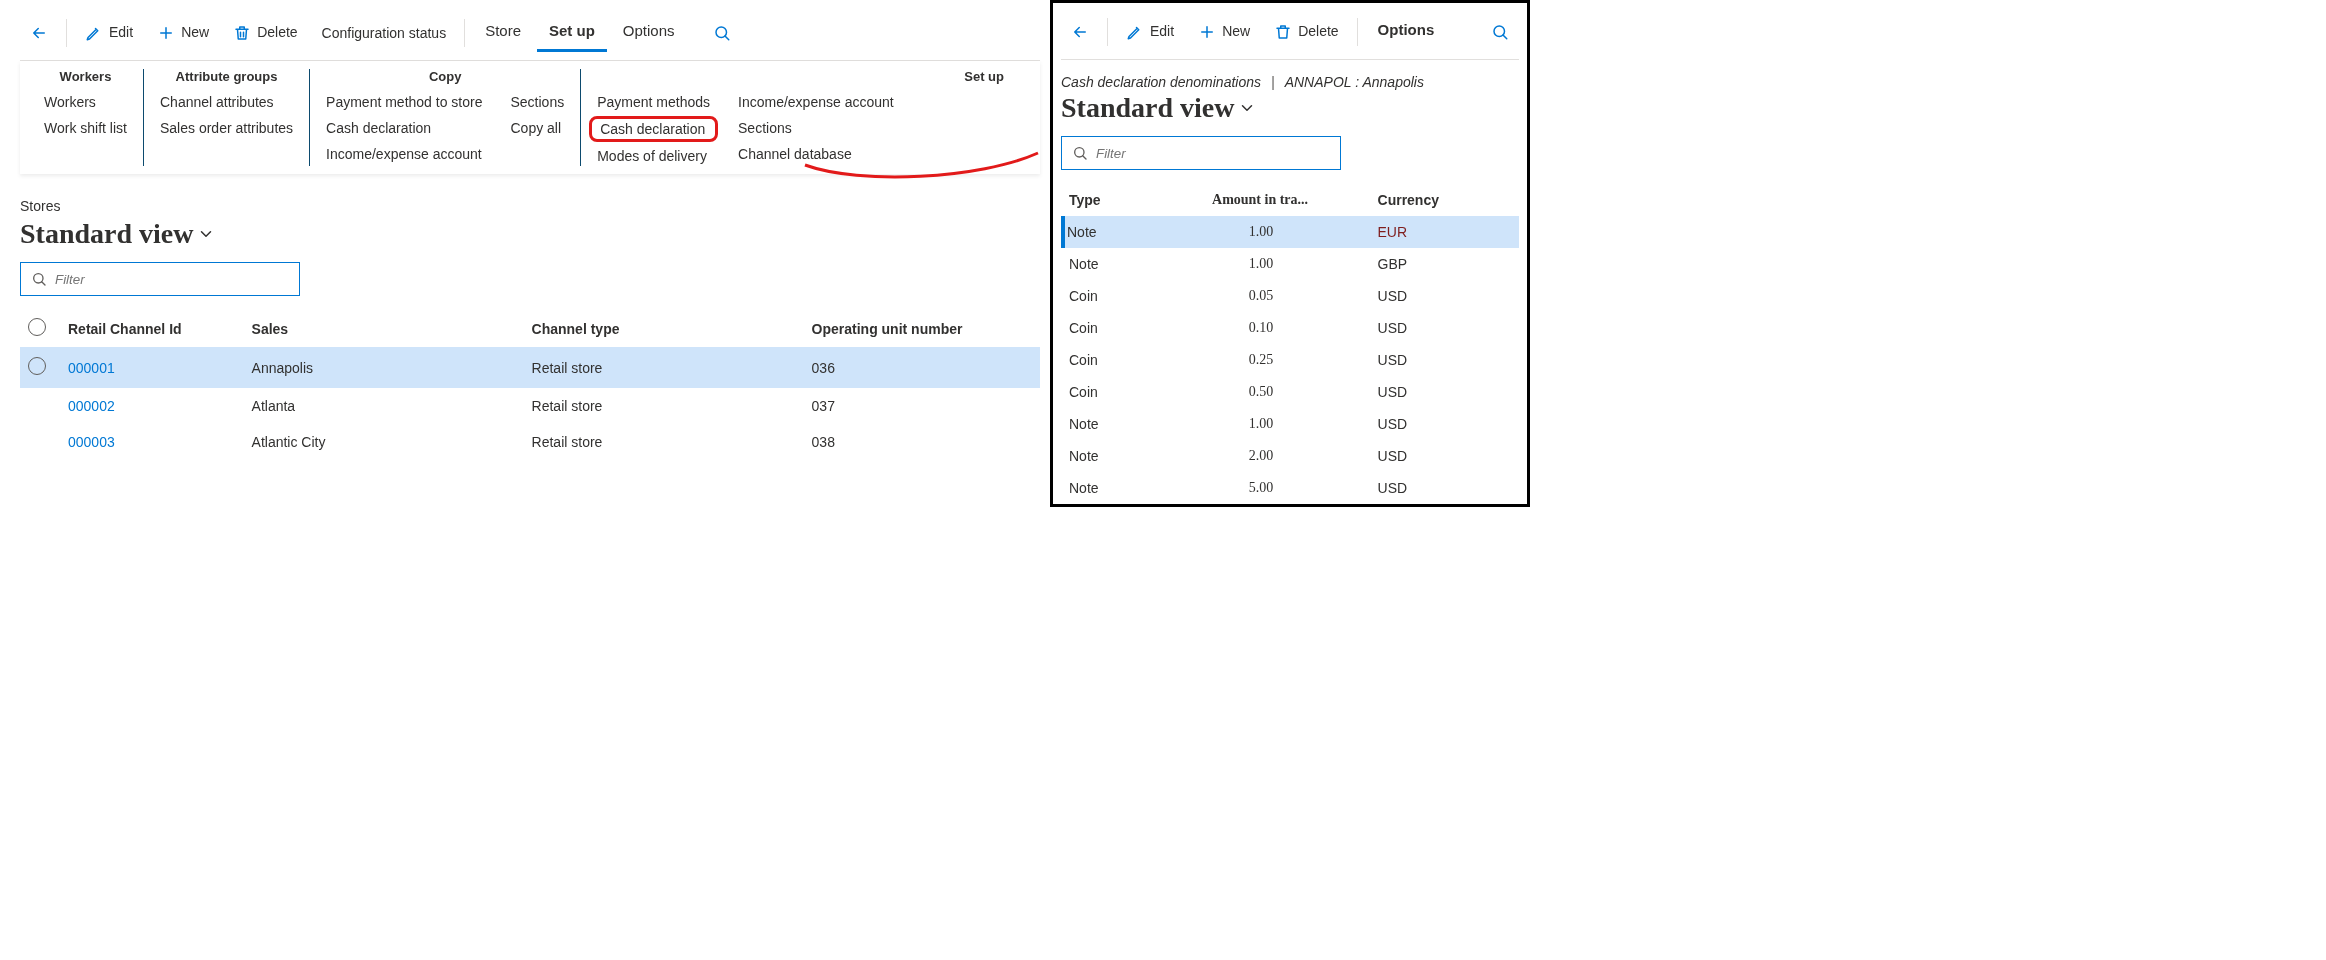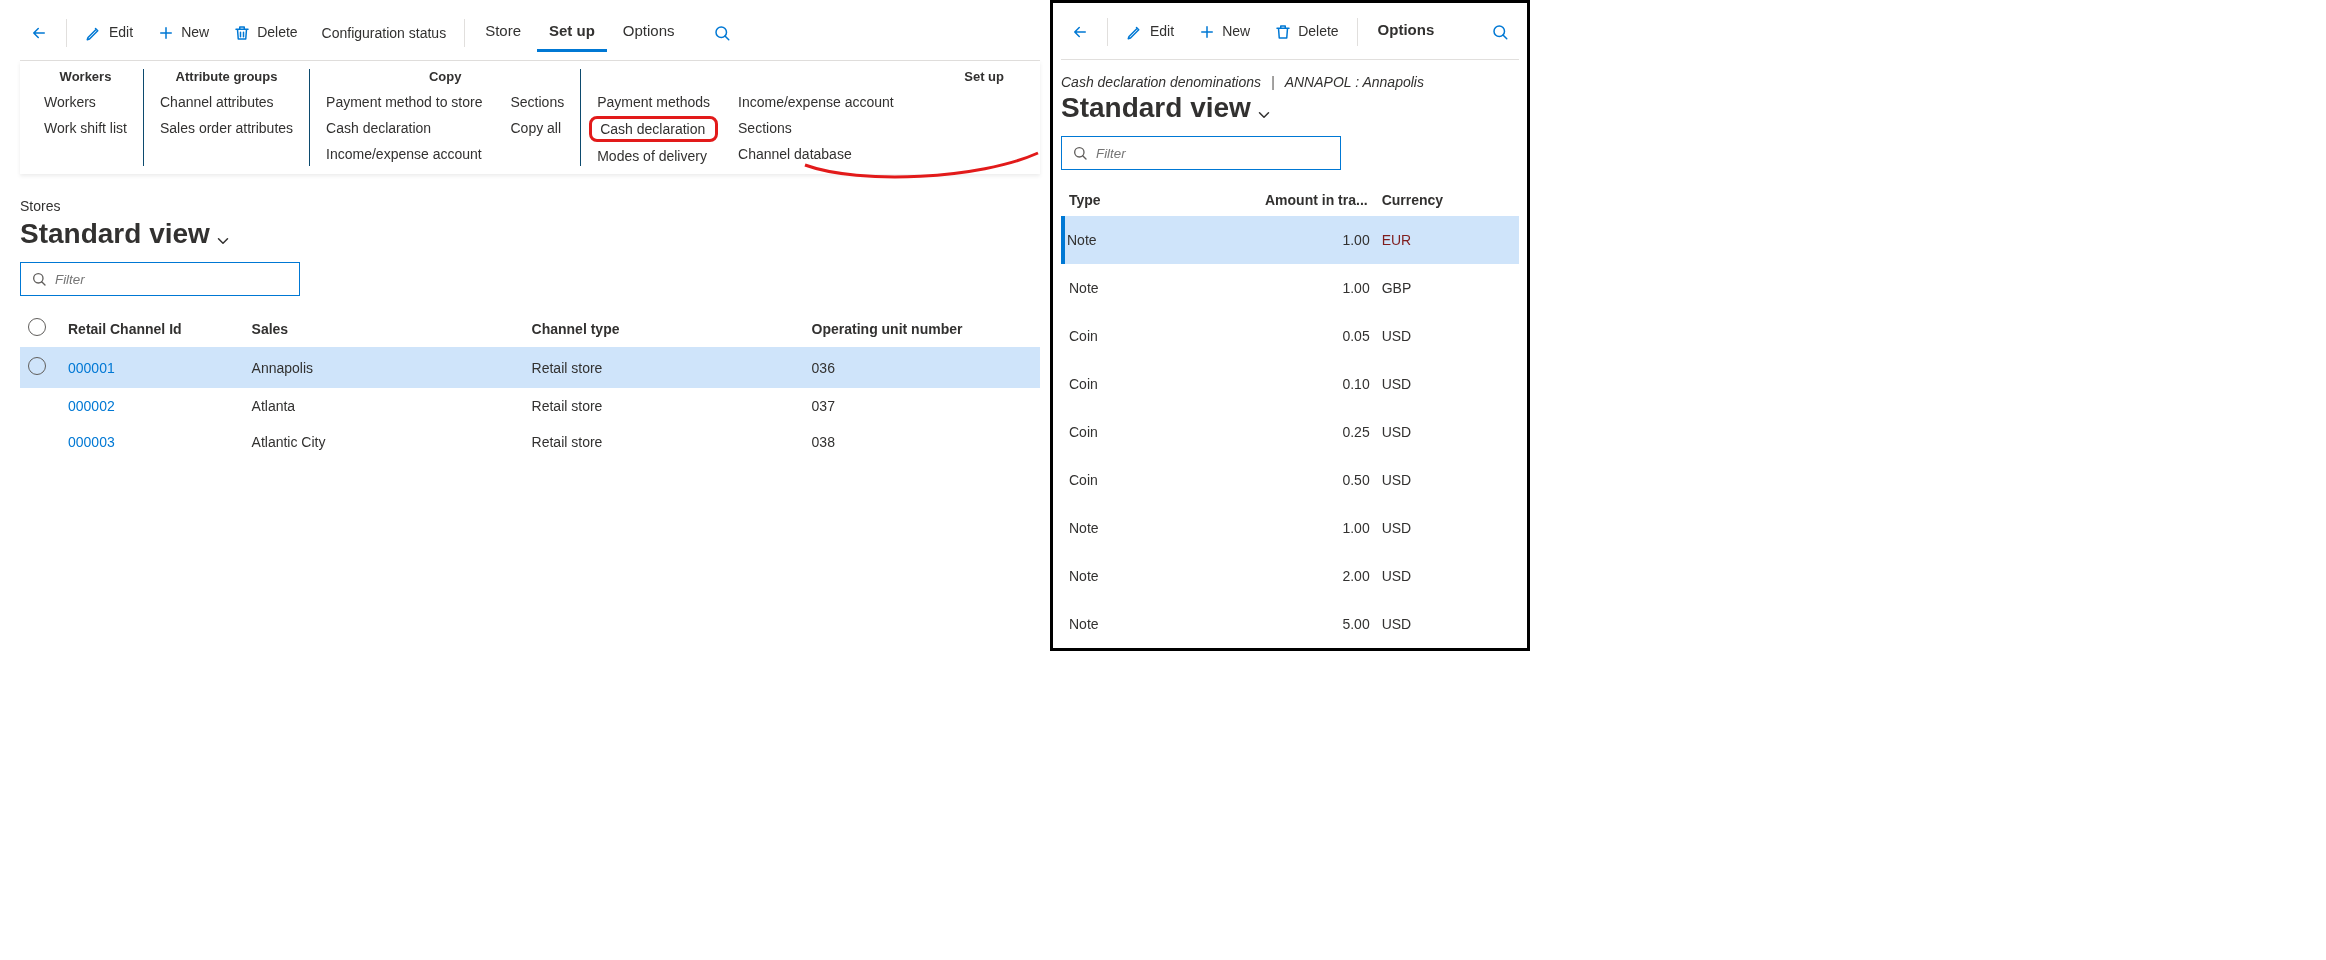--- a/index.html
+++ b/index.html
@@ -44,21 +44,21 @@
   .rcols { display:flex; gap:28px;}
   .rcol { display:flex; flex-direction:column; gap:6px;}
   .rlink { cursor:pointer; white-space:nowrap; padding:2px 0;}
   .rlink.highlighted { border:3px solid #e21a1a; border-radius:8px; padding:2px 8px; margin:-2px -8px;}
   
   
   .red-arrow { position:absolute; left:660px; top:135px; width:380px; height:60px; pointer-events:none;}
   
   
   .page-title { font-size:14px; margin:0 0 4px 0; }
-  .view-hdr { display:flex; align-items:flex-end; gap:4px; font-size:28px; font-weight:600; margin-bottom:12px; cursor:pointer;}
+  .view-hdr { display:flex; align-items:center; gap:4px; font-size:28px; font-weight:600; margin-bottom:12px; cursor:pointer;font-family:Liberation Serif, serif;}
   .view-hdr svg{width:18px;height:18px;}
   
   .filter-box {
     display:flex; align-items:center; gap:8px;
     border:1px solid #0078d4; padding:8px 10px; width:280px;
     margin-bottom:14px;
   }
   .filter-box input { border:none; outline:none; flex:1; font-style:italic; color:#605e5c;}
   .filter-box svg{width:16px;height:16px;stroke:#605e5c;}
   
@@ -69,22 +69,22 @@
   table.grid tr.sel { background:#cfe4fa;}
   .radio { width:18px;height:18px;border:1px solid #605e5c;border-radius:50%;display:inline-block;}
   .chklink { color:#0078d4; cursor:pointer;}
   
   
   .breadcrumb { display:flex; gap:10px; align-items:center; font-size:14px; color:#323130; margin:14px 0 2px 0;font-style:italic;}
   .breadcrumb .sep2{color:#605e5c;}
   
   table.rgrid { border-collapse:collapse; width:100%; margin-top:6px;}
   table.rgrid th { text-align:left; font-weight:600; padding:8px 6px; white-space:nowrap;}
-  table.rgrid th.ra, table.rgrid td.ra { text-align:right;}
-  table.rgrid td { padding:16px 6px; white-space:nowrap;}
+  table.rgrid th.ra, table.rgrid td.ra { text-align:center;font-family:Liberation Serif, serif;}
+  table.rgrid td { padding:8px 6px; white-space:nowrap;}
   table.rgrid tr.sel { background:#cfe4fa; border-left:4px solid #0078d4;}
   table.rgrid tr.sel td:first-child{padding-left:2px;}
   table.rgrid td.link{color:#7f1d1d;cursor:pointer;}
   
   
   .ico-stroke{fill:none;stroke:currentColor;stroke-width:2;stroke-linecap:round;stroke-linejoin:round;}
 </style>
 </head>
 <body>
 

